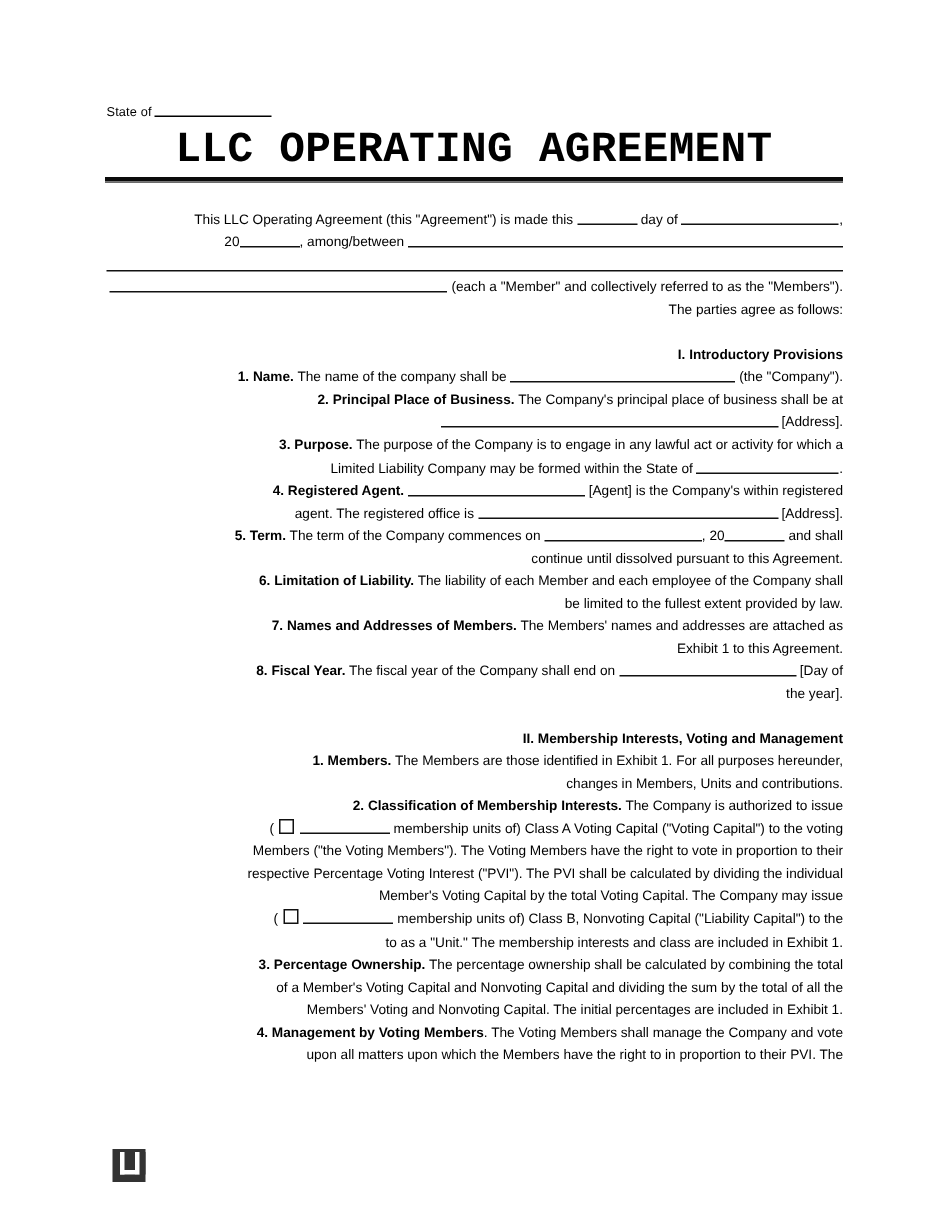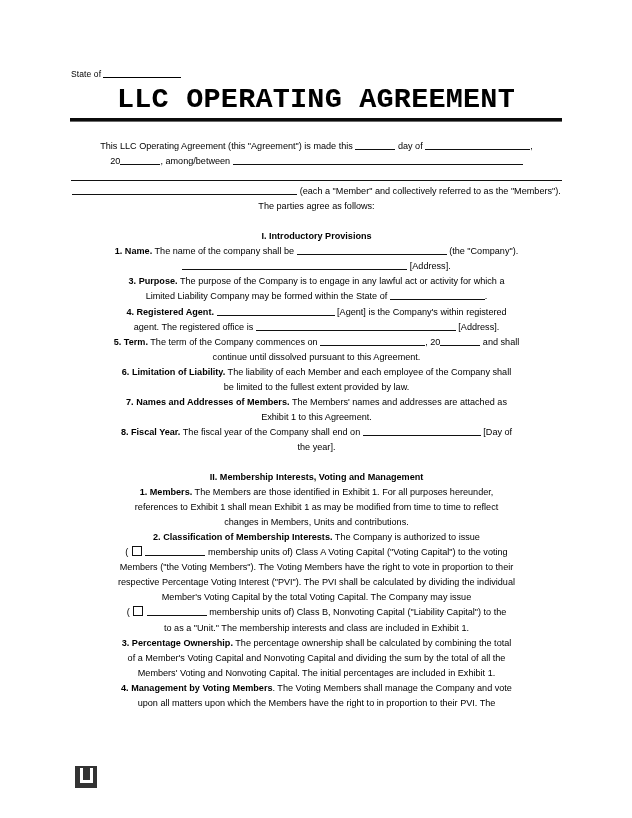--- a/index.html
+++ b/index.html
@@ -74,21 +74,21 @@
     left: 71px;
     top: 139px;
     width: 491px;
     font-size: 9.1px;
     line-height: 15.05px;
   }
 
   p.para {
     margin: 0;
     padding: 0;
-    text-align: center;
+    text-align: right;
   }
   p.para.blankline {
     height: 15.05px;
   }
 
   .indent1 { padding-left: 16px; }
   .indent2 { padding-left: 28px; }
 
   b, .bold { font-weight: bold; }
 
@@ -193,20 +193,21 @@
     <p class="para"><span class="bl bl-w225"></span> <span>(each a "Member" and collectively referred to as the "Members").</span></p>
 
     <p class="para">The parties agree as follows:</p>
 
     <p class="para blankline"></p>
 
     <p class="para indent1 bold">I. Introductory Provisions</p>
 
     <p class="para indent2"><b>1.</b> <b>Name.</b> <span>The name of the company shall be</span> <span class="bl bl-w150"></span> <span>(the "Company").</span></p>
 
+    <p class="para indent2"><b>2.</b> <b>Principal Place of Business.</b> <span>The Company's principal place of business shall be at</span></p>
     <p class="para indent1"><span class="bl bl-w225"></span> <span>[Address].</span></p>
 
     <p class="para indent2"><b>3.</b> <b>Purpose.</b> <span>The purpose of the Company is to engage in any lawful act or activity for which a</span></p>
     <p class="para indent1"><span>Limited Liability Company may be formed within the  State of</span> <span class="bl bl-w95"></span><span>.</span></p>
 
     <p class="para indent2"><b>4.</b> <b>Registered Agent.</b> <span class="bl bl-w118"></span> <span>[Agent] is the Company's within registered</span></p>
     <p class="para indent1"><span>agent. The registered office is</span> <span class="bl bl-w200"></span> <span>[Address].</span></p>
 
     <p class="para indent2"><b>5.</b> <b>Term.</b> <span>The term of the Company commences on</span> <span class="bl bl-w105"></span><span>, 20</span><span class="bl bl-w40"></span> <span>and shall</span></p>
     <p class="para indent1">continue until dissolved pursuant to this Agreement.</p>
@@ -218,21 +219,20 @@
     <p class="para indent1">Exhibit 1 to this Agreement.</p>
 
     <p class="para indent2"><b>8.</b> <b>Fiscal Year.</b> <span>The fiscal year of the Company shall end on</span> <span class="bl bl-w118"></span> <span>[Day of</span></p>
     <p class="para indent1">the year].</p>
 
     <p class="para blankline"></p>
 
     <p class="para indent1 bold">II. Membership Interests, Voting and Management</p>
 
     <p class="para indent2"><b>1.</b> <b>Members.</b> <span>The Members are those identified in Exhibit 1. For all purposes hereunder,</span></p>
-    <p class="para indent1">references to Exhibit 1 shall mean Exhibit 1 as may be modified from time to time to reflect</p>
     <p class="para indent1">changes in Members, Units and contributions.</p>
 
     <p class="para indent2"><b>2.</b> <b>Classification of Membership Interests.</b> <span>The Company is authorized to issue</span></p>
     <p class="para indent1"><span>(</span> <span class="checkbox"></span> <span class="bl bl-w60"></span> <span>membership units of) Class A Voting Capital ("Voting Capital") to the voting</span></p>
     <p class="para indent1">Members ("the Voting Members"). The Voting Members have the right to vote in proportion to their</p>
     <p class="para indent1">respective Percentage Voting Interest ("PVI"). The PVI shall be calculated by dividing the individual</p>
     <p class="para indent1">Member's Voting Capital by the total Voting Capital. The Company may issue</p>
     <p class="para indent1"><span>(</span> <span class="checkbox"></span> <span class="bl bl-w60"></span> <span>membership units of) Class B, Nonvoting Capital ("Liability Capital") to the</span></p>
     <p class="para indent1">to as a "Unit." The membership interests and class are included in Exhibit 1.</p>
 

